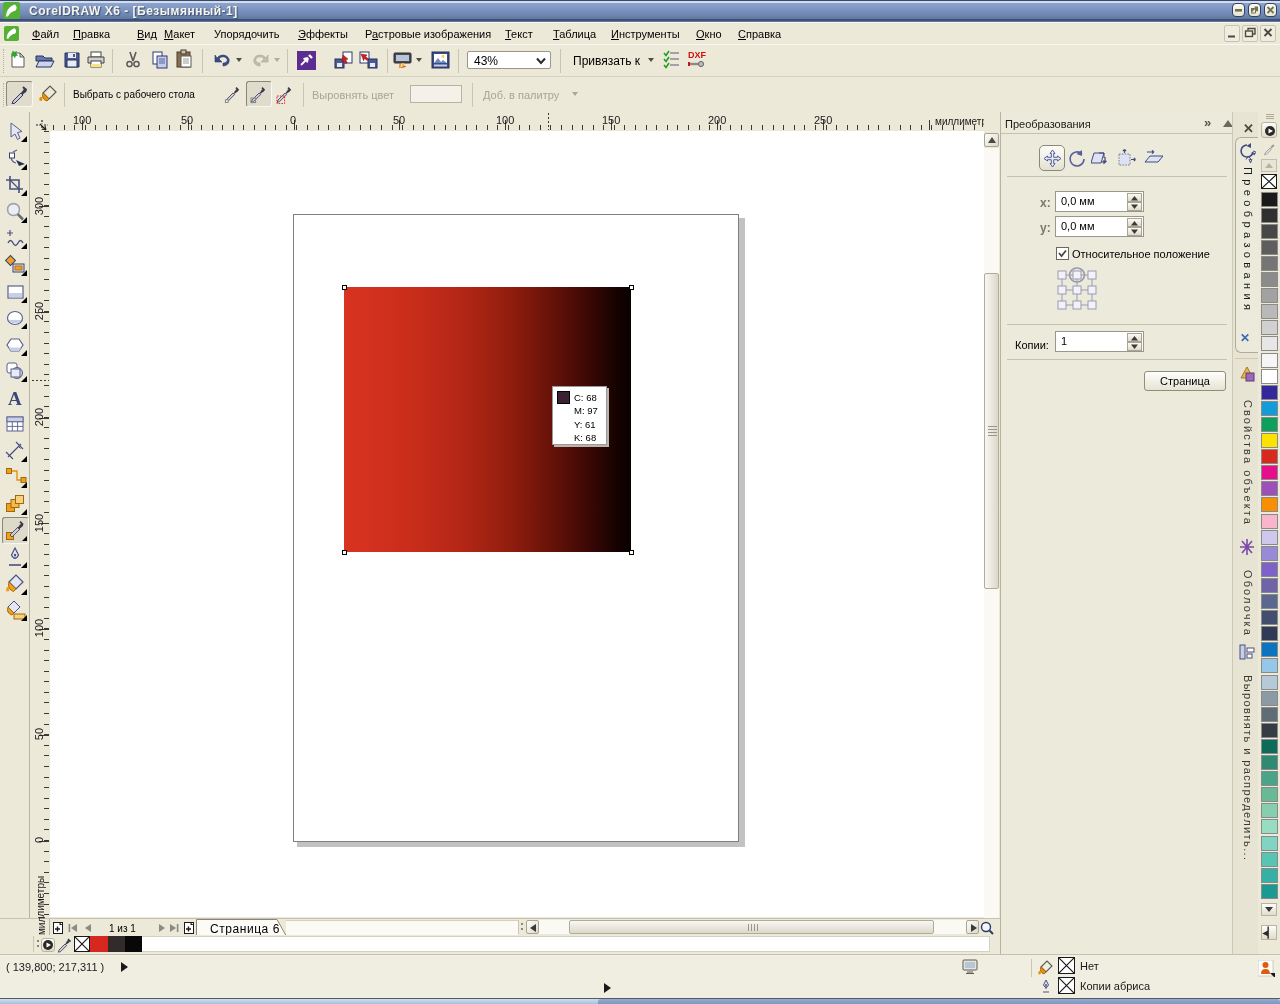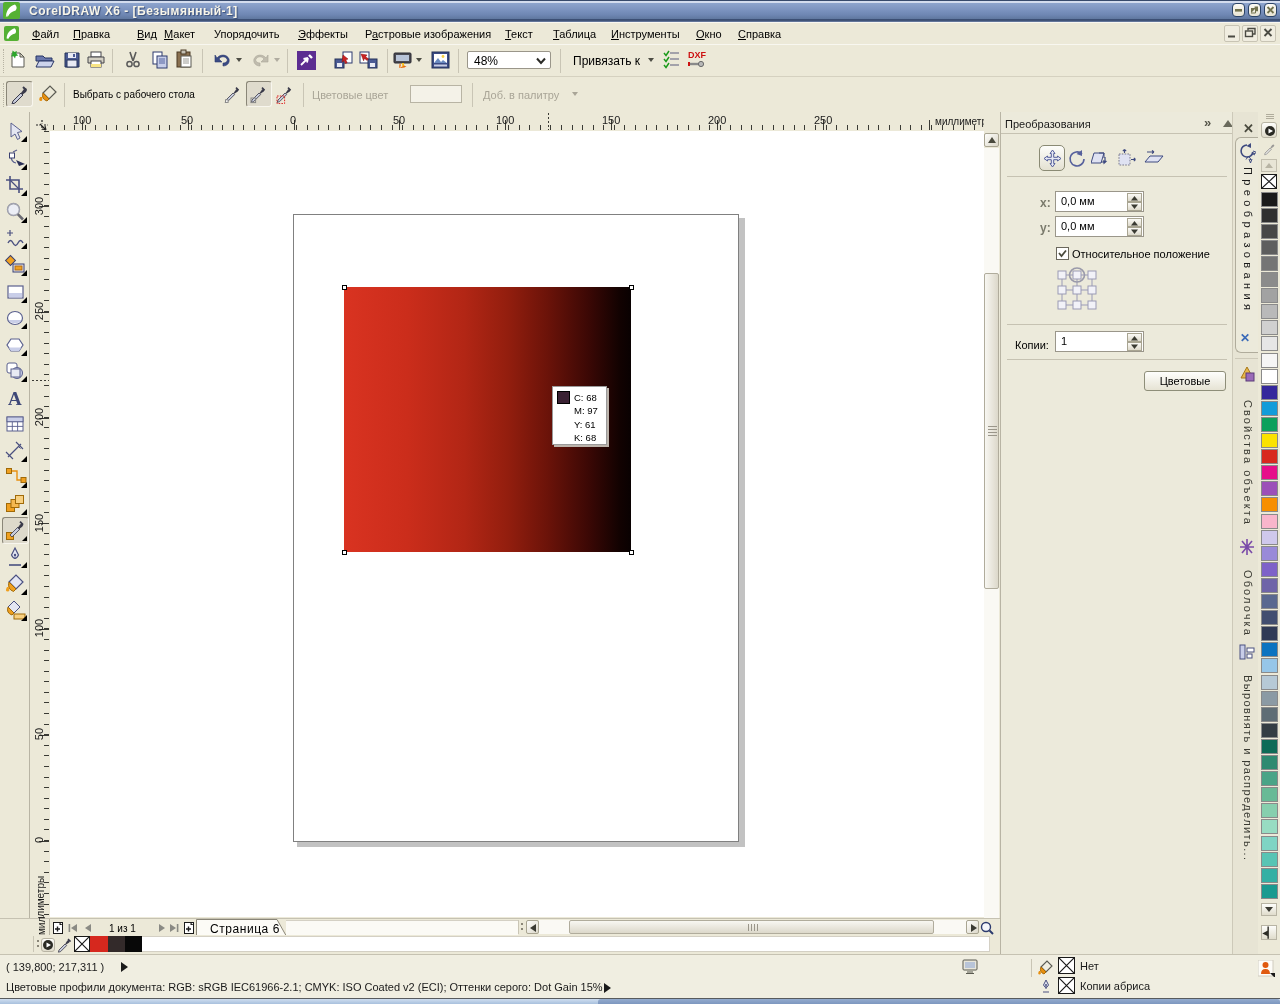--- a/index.html
+++ b/index.html
@@ -214,21 +214,21 @@
   <svg class="abs" style="left:430px;top:5px" width="21" height="20">
     <rect x="2" y="2" width="17" height="16" fill="#3a4a84" stroke="#253258"></rect>
     <rect x="4" y="4" width="13" height="9" fill="#fff"></rect>
     <path d="M4 13 l4 -5 3 4 2 -2 4 3z" fill="#6a8ac0"></path>
     <circle cx="13" cy="6.5" r="1.4" fill="#f8d040"></circle>
     <rect x="4" y="14.5" width="13" height="2" fill="#c8cde4"></rect>
   </svg>
   <div class="tsep" style="left:458px;top:4px;height:24px"></div>
 
   <div class="abs" style="left:467px;top:6px;width:84px;height:18px;background:#fff;border:1px solid #9a968a;border-radius:2px;box-sizing:border-box">
-    <span style="position:absolute;left:6px;top:2px;font-size:12px">48%</span>
+    <span style="position:absolute;left:6px;top:2px;font-size:12px">43%</span>
     <svg style="position:absolute;right:4px;top:5px" width="10" height="8">
         <path d="M1 1.5 L5 6 L9 1.5" fill="none" stroke="#2a2a26" stroke-width="2"></path>
       </svg>
   </div>
   <div class="tsep" style="left:560px;top:4px;height:24px"></div>
   <span class="abs" style="left:573px;top:9px;font-size:12px">Привязать к</span>
   <div class="ddarrow" style="left:648px;top:13px"></div>
 
   <svg class="abs" style="left:663px;top:5px" width="18" height="19">
     <path d="M7 3 h9 M7 9 h9 M7 15 h9" stroke="#8a8a9a" stroke-width="1.6"></path>
@@ -273,21 +273,21 @@
     <path d="M12 3.6 l2.6 2.6" stroke="#3a3a4a" stroke-width="1.6"></path>
     <rect x="1" y="14" width="4.6" height="4.6" fill="none" stroke="#888"></rect>
   </svg>
   <svg class="abs" style="left:276px;top:8px" width="20" height="19">
     <path d="M2 15 l7 -7 1.6 1.6 -7 7 -2.4.8z" fill="#c8ccdc" stroke="#3a3a4a" stroke-width="0.8"></path>
     <path d="M9.6 8 l2.4 -3.4 1.6 -.8 1 1 -.8 1.6 -3.4 2.4z" fill="#3a3a4a"></path>
     <path d="M12 2.6 l2.6 2.6" stroke="#3a3a4a" stroke-width="1.6"></path>
     <rect x="1" y="11" width="7.6" height="7.6" fill="none" stroke="#dd2222" stroke-dasharray="1.6 1.2"></rect>
   </svg>
   <div class="tsep" style="left:303px;top:6px;height:24px"></div>
-  <span class="abs" style="left:312px;top:12px;font-size:11px;color:#a9a597">Цветовые цвет</span>
+  <span class="abs" style="left:312px;top:12px;font-size:11px;color:#a9a597">Выровнять цвет</span>
   <div class="abs" style="left:410px;top:8px;width:52px;height:18px;background:#f4f2e8;border:1px solid #b8b4a4;box-sizing:border-box"></div>
   <div class="tsep" style="left:472px;top:6px;height:24px"></div>
   <span class="abs" style="left:483px;top:12px;font-size:11px;color:#a9a597">Доб. в палитру</span>
   <div class="ddarrow" style="left:572px;top:15px;border-top-color:#a9a597"></div>
 </div>
 <div class="abs" id="toolbox">
 
   <svg class="abs" style="left:4px;top:9px" width="24" height="24">
     <path d="M7 2 L7 16 L11 13 L13.5 18.5 L16 17 L13.5 11.5 L18 10.5 Z" fill="#e4e6f2" stroke="#5a608e"></path>
     <path d="M17 21 L23 21 L23 15 Z" fill="#000"></path>
@@ -591,21 +591,21 @@
       </div>
     <div class="spinbtn" style="top:10px">
         <svg width="13" height="7" style="position:absolute;left:0;top:0px">
           <path d="M6.5 6 L10 1.5 L3 1.5 Z" fill="#3a3a32"></path>
         </svg>
       </div>
   </div>
   <div class="dsep" style="top:247px"></div>
 
   <div class="abs" style="left:143px;top:259px;width:82px;height:20px;background:linear-gradient(#fefefc,#e6e3d4);
-    border:1px solid #8e8e79;border-radius:3px;box-sizing:border-box;text-align:center;font-size:11px;line-height:18px">Цветовые</div>
+    border:1px solid #8e8e79;border-radius:3px;box-sizing:border-box;text-align:center;font-size:11px;line-height:18px">Страница</div>
 </div>
 <div class="abs" id="tabstrip">
   <span class="abs" style="left:10px;top:9px;font-size:13px;color:#4a4a3e;font-weight:bold">✕</span>
 
   <div class="abs" style="left:2px;top:25px;width:24px;height:216px;background:#eceadb;border:1px solid #b0ac9c;border-right:none;border-radius:6px 0 0 6px;box-sizing:border-box"></div>
   <svg class="abs" style="left:6px;top:31px" width="17" height="22">
     <path d="M8 2 A6 6 0 1 0 14 9" fill="none" stroke="#3e4a80" stroke-width="1.6"></path>
     <path d="M9.5 13 L12 16.5 L10.9 16.5 M9.5 13 L7 16.5 M12.7 10 L16 12" stroke="#3e4a80" stroke-width="1" fill="none"></path>
     <path d="M12 0 L12 5 L7.5 3 Z" fill="#3e4a80"></path>
     <path d="M14 8 l4 1.5 -4 1.5 M10 16 l1.5 4 1.5 -4" stroke="#3e4a80" stroke-width="1" fill="none"></path>
@@ -809,21 +809,20 @@
   </div>
   <span class="stxt" style="left:1080px;top:5px">Нет</span>
   <svg class="abs" style="left:1258px;top:5px" width="17" height="18">
     <rect x="0" y="0" width="15" height="16" fill="#fdfcf8" stroke="#d0ccc0"></rect>
     <circle cx="7.5" cy="5" r="3" fill="#e05a10"></circle>
     <path d="M3 14 q0 -5 4.5 -5 q4.5 0 4.5 5z" fill="#e05a10"></path>
     <path d="M12 13 h5 v5z" fill="#1a1a1a"></path>
   </svg>
 </div>
 <div class="abs" id="status2">
-  <span class="stxt" style="left:6px;top:4px">Цветовые профили документа: RGB: sRGB IEC61966-2.1; CMYK: ISO Coated v2 (ECI); Оттенки серого: Dot Gain 15%</span>
   <svg class="abs" style="left:603px;top:6px" width="9" height="10">
       <path d="M1 0 L8 5 L1 10 Z" fill="#1a1a1a"></path>
     </svg>
   <svg class="abs" style="left:1040px;top:2px" width="12" height="15">
     <path d="M6 1 L8.5 6 Q6 11 3.5 6 Z" fill="#e4e6f2" stroke="#4a5080"></path>
     <circle cx="6" cy="6" r="1" fill="#4a5080"></circle>
     <path d="M6 7 v3 M3 13 h6" stroke="#4a5080"></path>
   </svg>
   <div class="abs" style="left:1058px;top:0px;width:17px;height:17px;background:#fff;border:1px solid #1a1a1a;box-sizing:border-box">
     <svg width="15" height="15" style="position:absolute;left:0;top:0">

